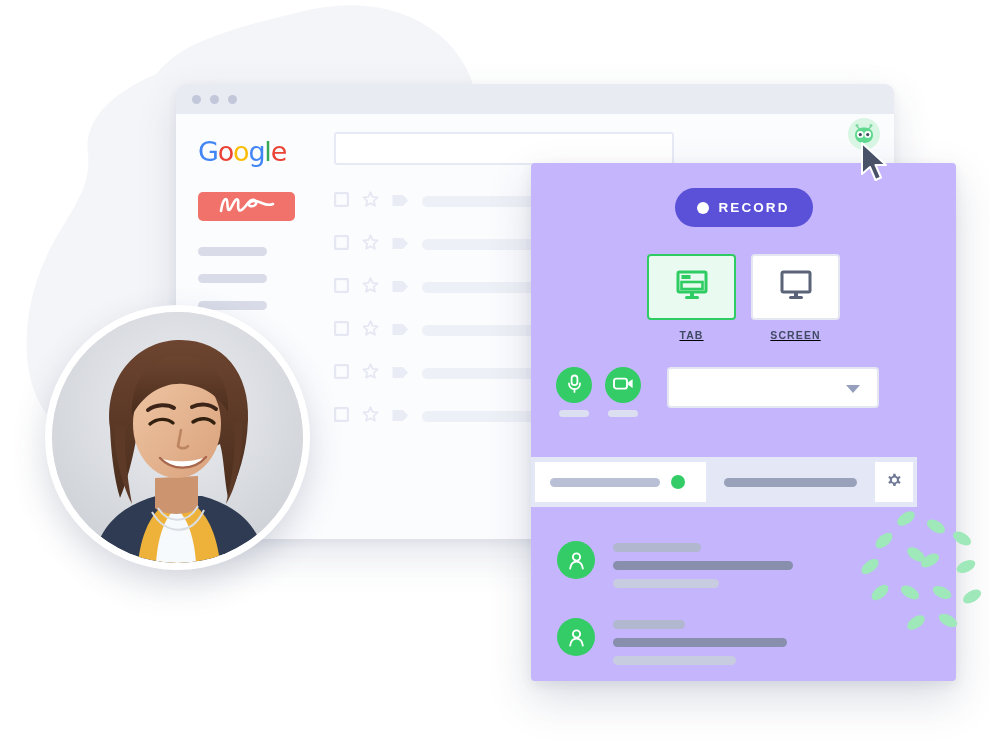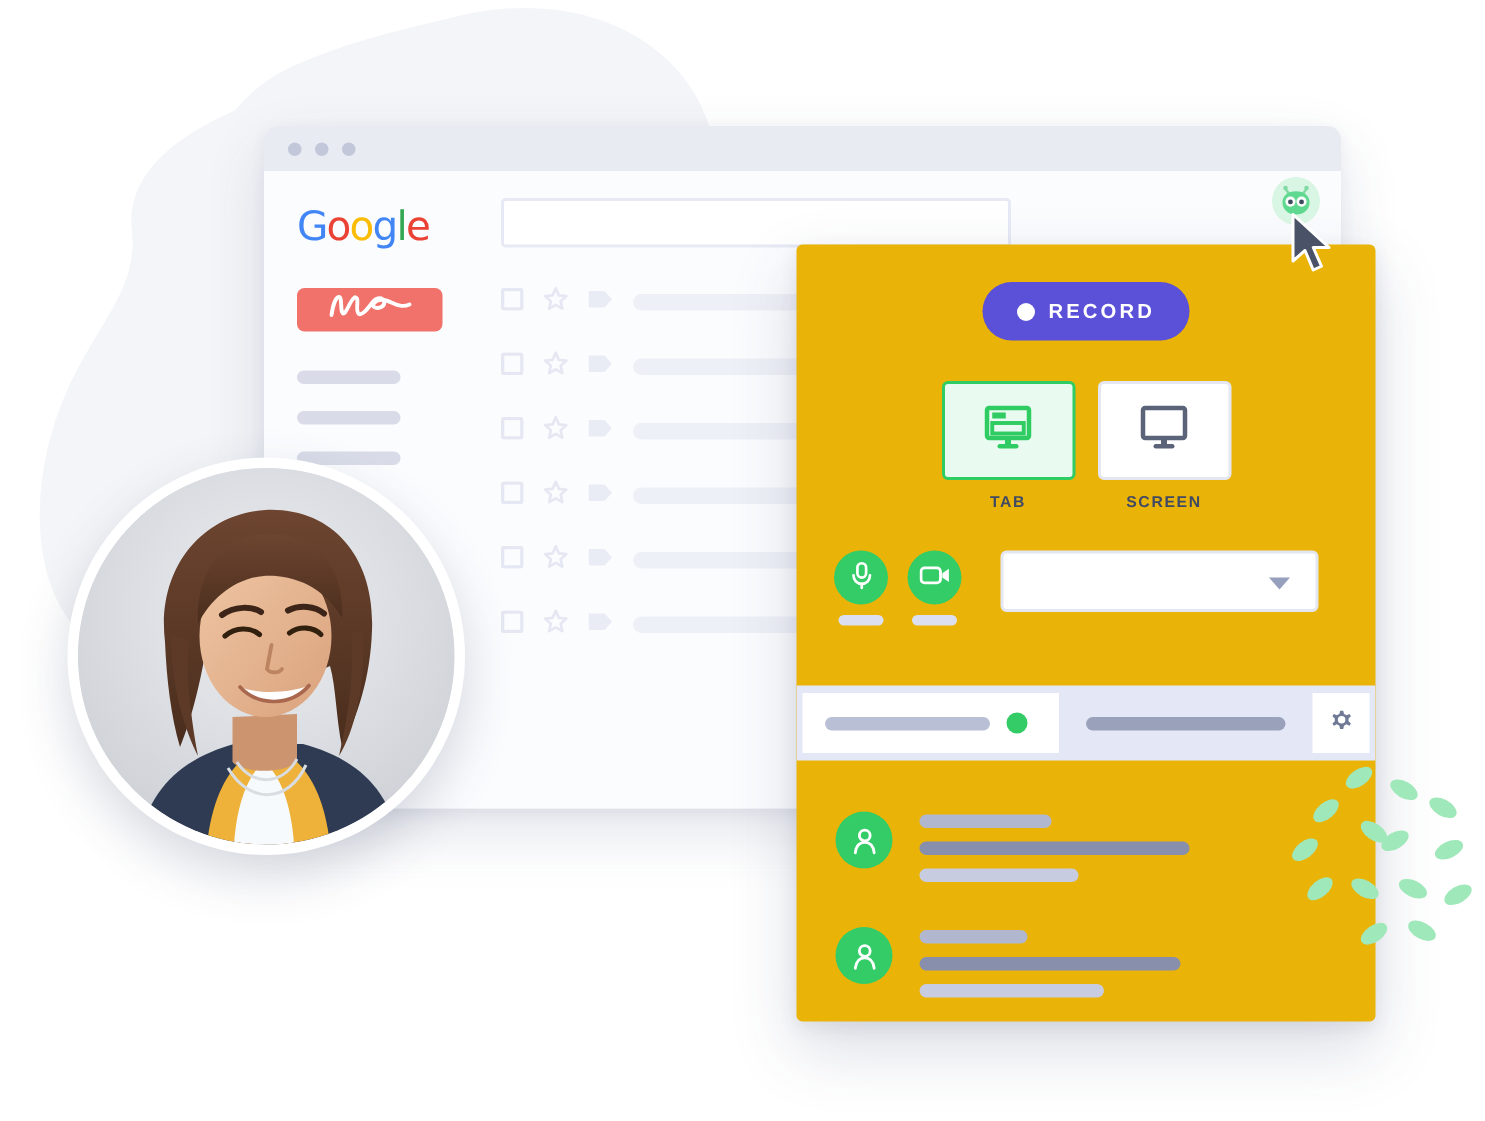--- a/index.html
+++ b/index.html
@@ -69,35 +69,35 @@
   .cam-bubble {
     position: absolute; left: 45px; top: 305px; width: 265px; height: 265px;
     border-radius: 50%; background: #fff;
     box-shadow: 0 14px 34px rgba(55,65,100,.20);
     padding: 7px;
   }
   .cam-inner { width: 100%; height: 100%; border-radius: 50%; overflow: hidden; position: relative; background: #d8dade; }
 
   
   .recorder {
-    position: absolute; left: 531px; top: 163px; width: 386px; height: 518px;
-    background: #eab308; border-radius: 4px;
+    position: absolute; left: 531px; top: 163px; width: 425px; height: 518px;
+    background: #c4b5fd; border-radius: 4px;
     box-shadow: 0 18px 44px rgba(55,65,105,.18), 0 4px 12px rgba(55,65,105,.09);
     overflow: hidden;
   }
   .record-btn {
     width: 138px; height: 39px; margin: 25px auto 0; border-radius: 20px;
     background: #5b50d8; color: #fff; border: none; cursor: pointer;
     display: flex; align-items: center; justify-content: center; gap: 9px;
     font-size: 13.5px; font-weight: bold; letter-spacing: 2.1px;
     font-family: "Liberation Sans", sans-serif;
   }
   .rec-dot { width: 12px; height: 12px; border-radius: 50%; background: #fff; flex: none; }
 
-  .modes { display: flex; justify-content: center; gap: 15px; margin-top: 27px; }
+  .modes { display: flex; justify-content: center; gap: 15px; margin-top: 27px; text-decoration: underline; }
   .mode { width: 89px; text-align: center; cursor: pointer; }
   .mode-tile {
     width: 89px; height: 66px; border: 2.5px solid #e4e7f2; border-radius: 4px;
     background: #fff; display: flex; align-items: center; justify-content: center;
   }
   .mode.selected .mode-tile { border-color: #2ecc62; background: #e9fbf0; }
   .mode-label {
     margin-top: 9px; font-size: 10.5px; font-weight: bold; letter-spacing: 1.1px; color: #414a63;
   }
   .mode.selected .mode-label { color: #414a63; }

